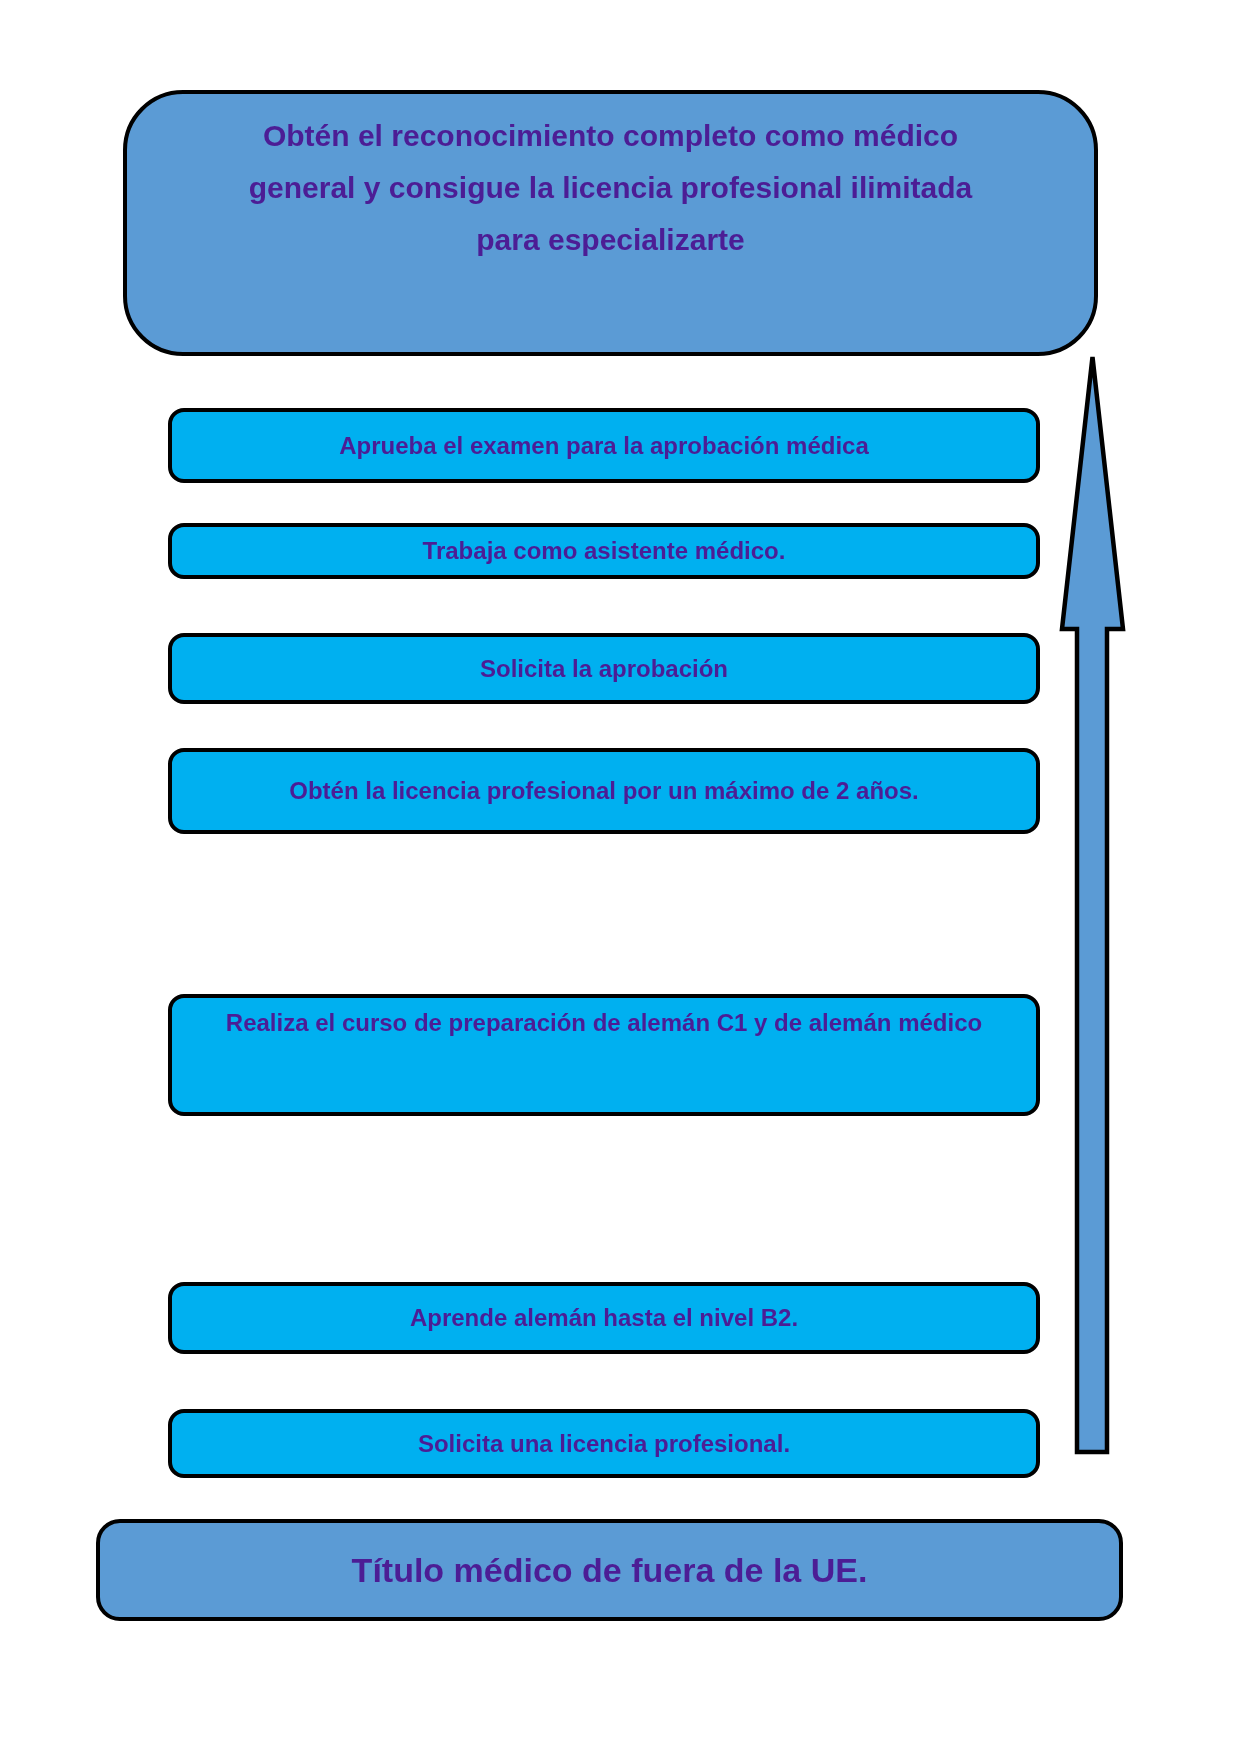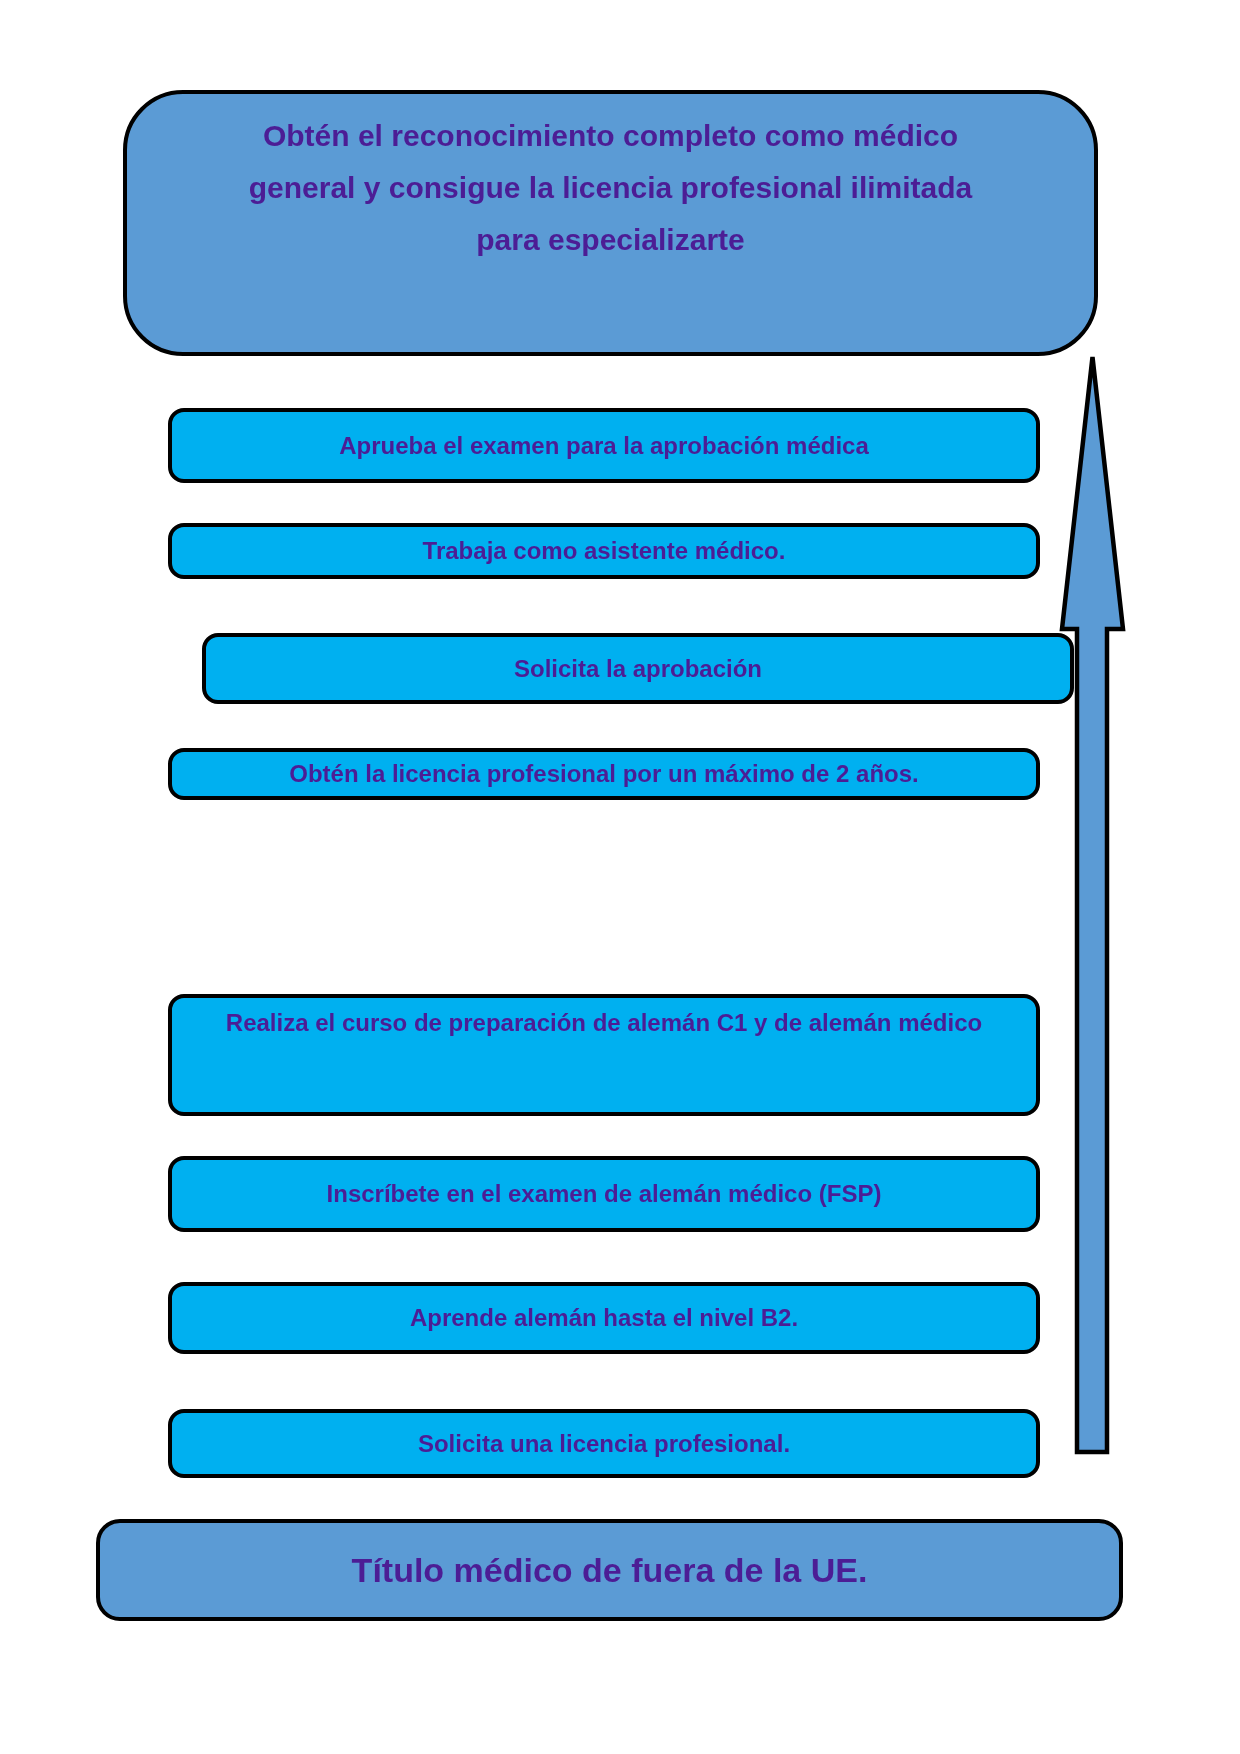--- a/index.html
+++ b/index.html
@@ -40,22 +40,22 @@
     font-size: 24px;
     display: flex;
     align-items: center;
     justify-content: center;
     padding: 16px 14px;
     line-height: 30px;
   }
 
   .step-1 { top: 408px;  height: 75px; }
   .step-2 { top: 523px;  height: 56px; }
-  .step-3 { top: 633px;  height: 71px; margin-left: 34px; }
-  .step-4 { top: 748px;  height: 52px; }
+  .step-3 { top: 633px;  height: 71px; }
+  .step-4 { top: 748px;  height: 86px; }
   .step-5 { top: 854px;  height: 94px; }
   .step-6 { top: 994px;  height: 122px; align-items: flex-start; padding-top: 10px; }
   .step-7 { top: 1156px; height: 76px; }
   .step-8 { top: 1282px; height: 72px; }
   .step-9 { top: 1409px; height: 69px; }
 
   .base-box {
     left: 96px; top: 1519px;
     width: 1027px; height: 102px;
     background: #5B9BD5;
@@ -93,23 +93,20 @@
   </div>
   <div class="box step step-3">
     <span>Solicita la aprobación</span>
   </div>
   <div class="box step step-4">
     <span>Obtén la licencia profesional por un máximo de 2 años.</span>
   </div>
   <div class="box step step-6">
     <span>Realiza el curso de preparación de alemán C1 y de alemán médico</span>
   </div>
-  <div class="box step step-7">
-    <span>Inscríbete en el examen  de alemán médico (FSP)</span>
-  </div>
   <div class="box step step-8">
     <span>Aprende alemán hasta el nivel B2.</span>
   </div>
   <div class="box step step-9">
     <span>Solicita una licencia profesional.</span>
   </div>
 
   <div class="box base-box">
     <span>Título médico de fuera de la UE.</span>
   </div>

